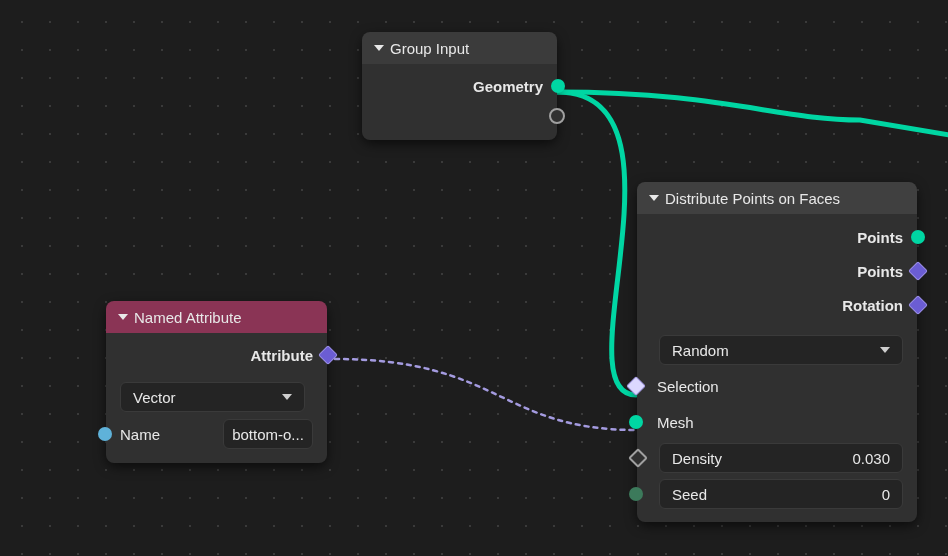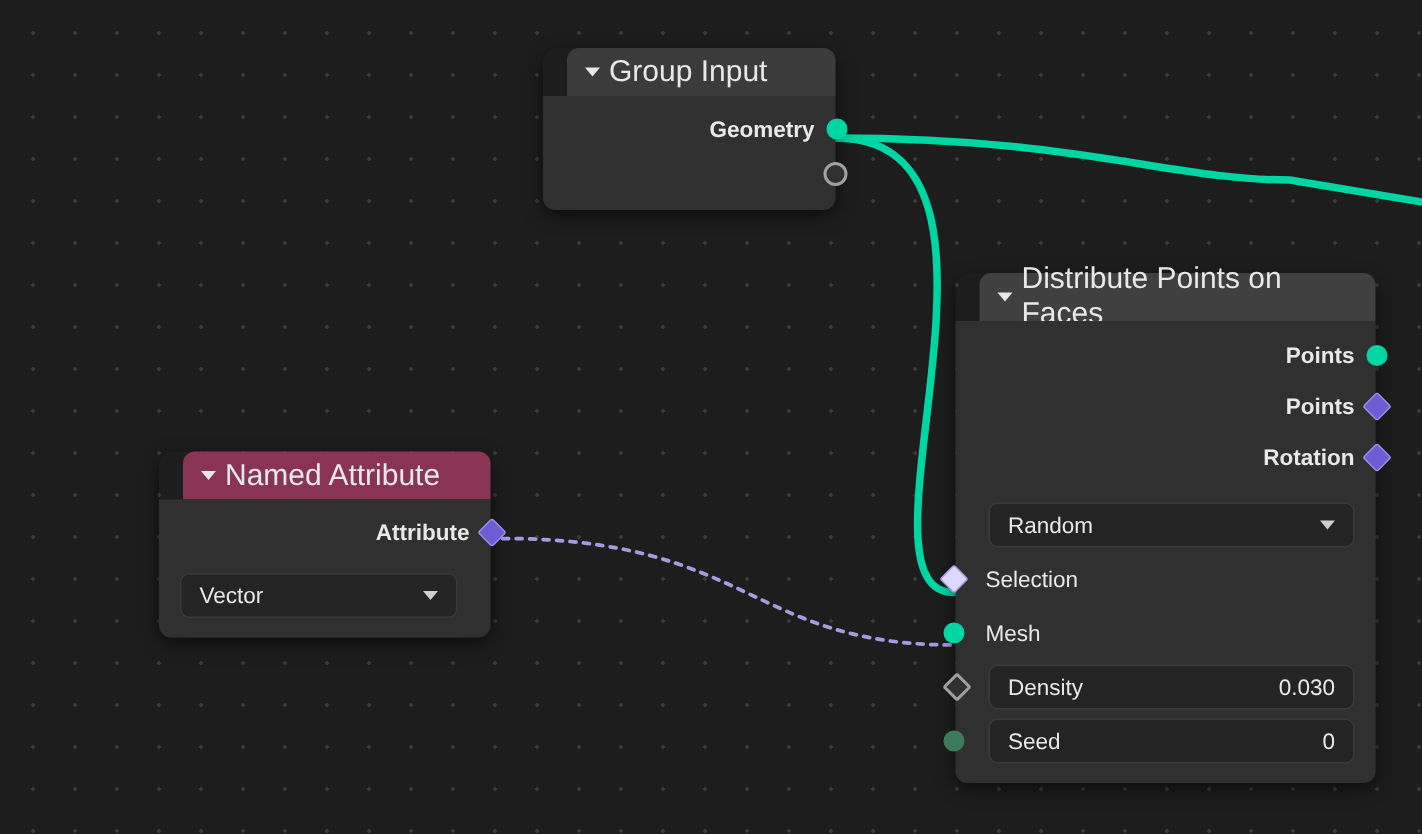--- a/index.html
+++ b/index.html
@@ -33,22 +33,21 @@
     box-shadow: 0 4px 12px rgba(0,0,0,0.6);
     overflow: visible;
   }
   .node-header {
     display: flex;
     align-items: center;
     gap: 6px;
     height: 32px;
     padding: 0 12px;
     border-radius: 8px 8px 0 0;
-    font-size: 20px;
-    margin-left: 16px;
+    font-size: 15px;
   }
   .node-body {
     background: #303030;
     border-radius: 0 0 8px 8px;
     padding: 6px 0 10px 0;
     position: relative;
   }
   .row {
     display: flex;
     align-items: center;
@@ -160,20 +159,27 @@
         <span class="label">Attribute</span>
         <span class="socket right diamond purple"></span>
       </div>
       <div class="row" style="height:8px;"></div>
       <div class="row" style="height:36px;">
         <div class="dropdown" style="width:185px;align-items:center;">
           <span>Vector</span>
           <span class="chev"></span>
         </div>
       </div>
+      <div class="row" style="height:38px;">
+        <span class="socket left string"></span>
+        <span class="label" style="flex:0 0 auto; margin-right:auto;">Name</span>
+        <div class="textbox" style="width:90px; margin-left:8px;">
+          <span>bottom-o...</span>
+        </div>
+      </div>
     </div>
   </div>
 
   <div class="node" style="left:637px; top:182px; width:280px;">
     <div class="node-header hdr-teal">
       <span class="chev-down-header"></span>
       <span>Distribute Points on Faces</span>
     </div>
     <div class="node-body">
       <div class="row right" style="height:34px;">

